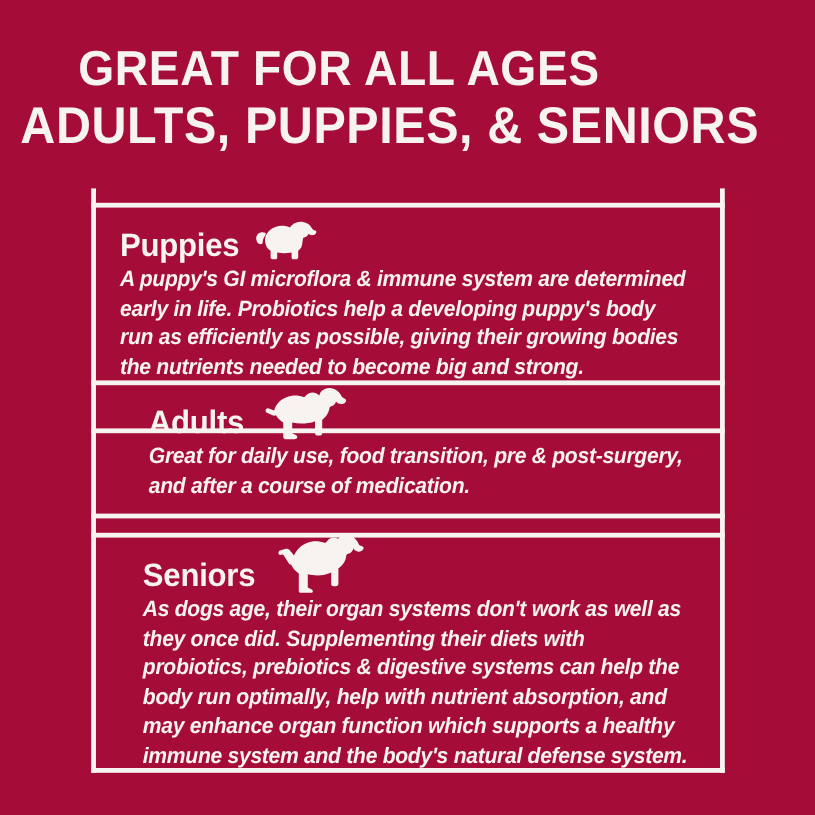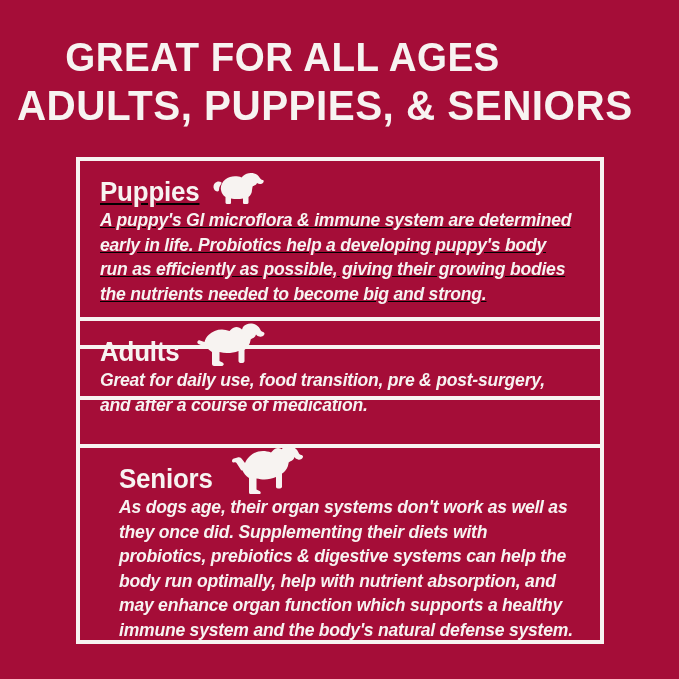--- a/index.html
+++ b/index.html
@@ -78,22 +78,22 @@
   .box {
     position: absolute;
     left: 0;
     width: 528px;
     box-sizing: border-box;
     border-top: 4px solid #F7F3F1;
     border-bottom: 4px solid #F7F3F1;
     background: transparent;
   }
 
-  .box-puppies { top: 0px;   height: 192px; text-decoration: underline; }
-  .box-adults  { top: 160px; height: 83px; }
+  .box-puppies { top: 12px;   height: 192px; }
+  .box-adults  { top: 160px; height: 115px; padding-left: 24px; }
   .box-seniors { top: 287px; height: 200px; padding-left: 19px; }
 
   .box-inner {
     padding: 10px 22px 0 24px;
   }
 
   
   .section-head {
     display: flex;
     align-items: flex-end;

